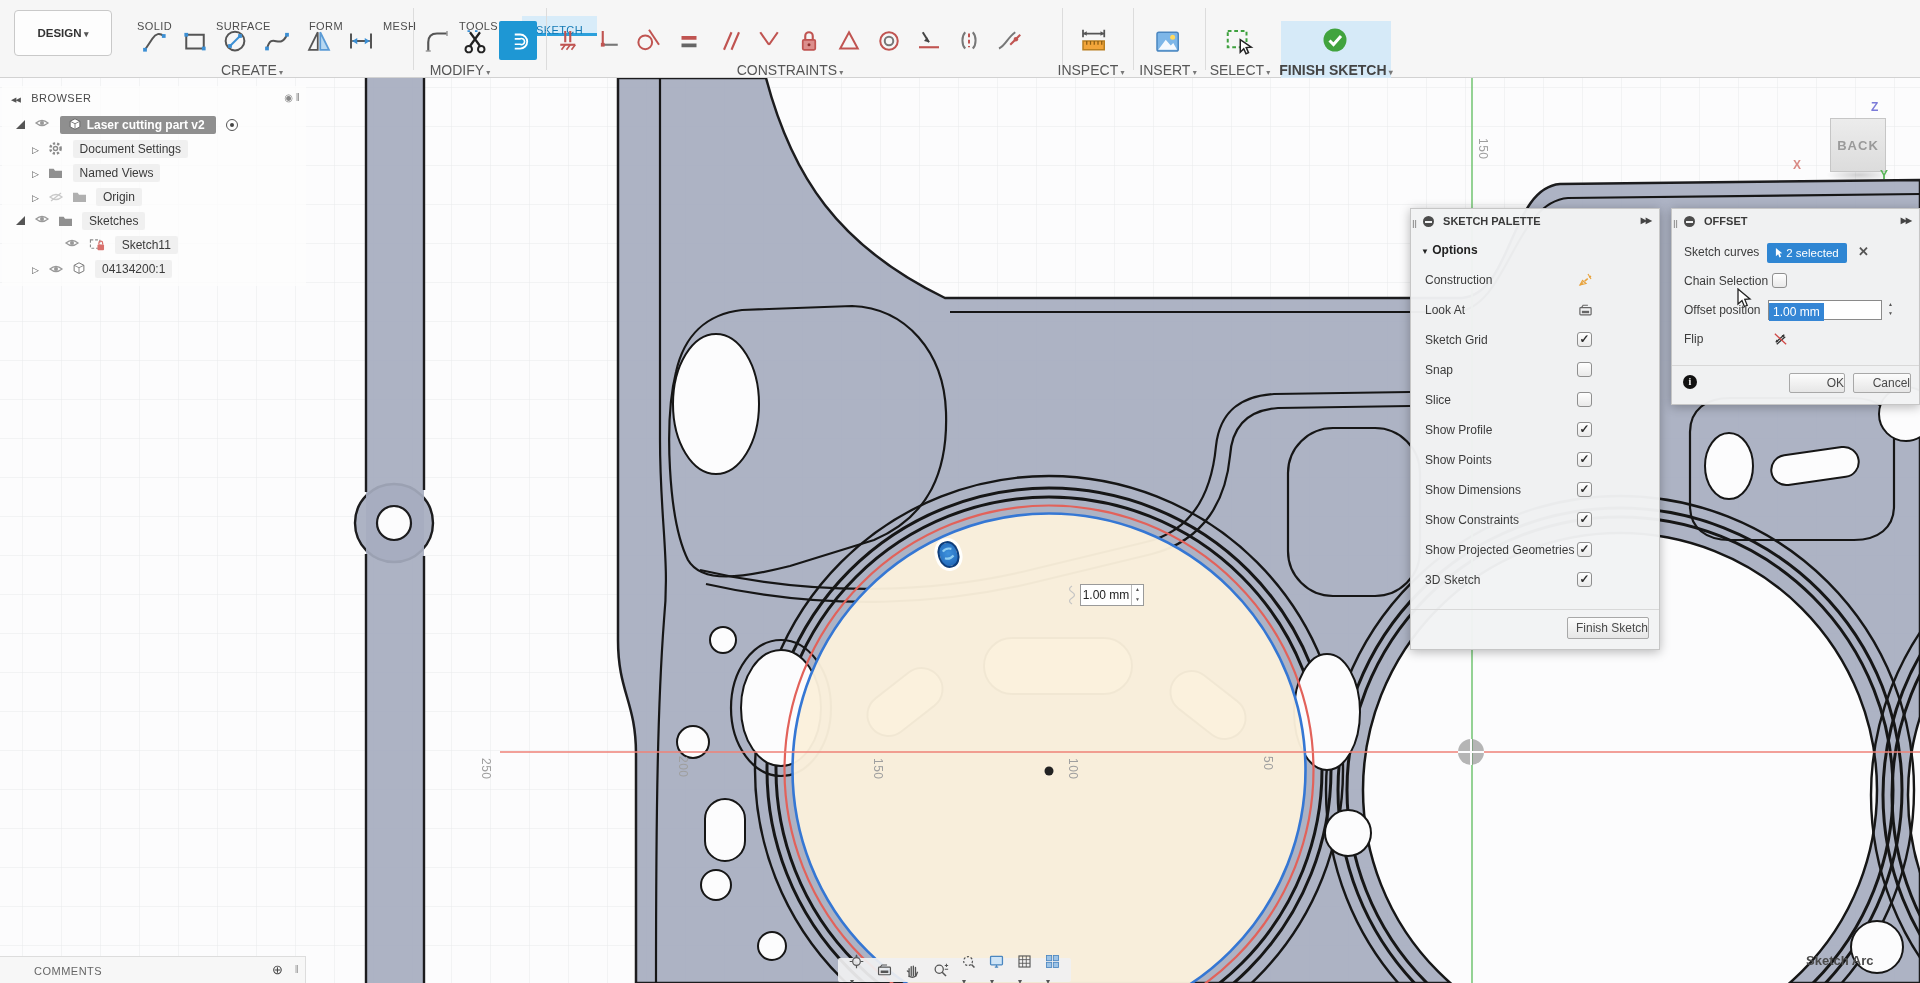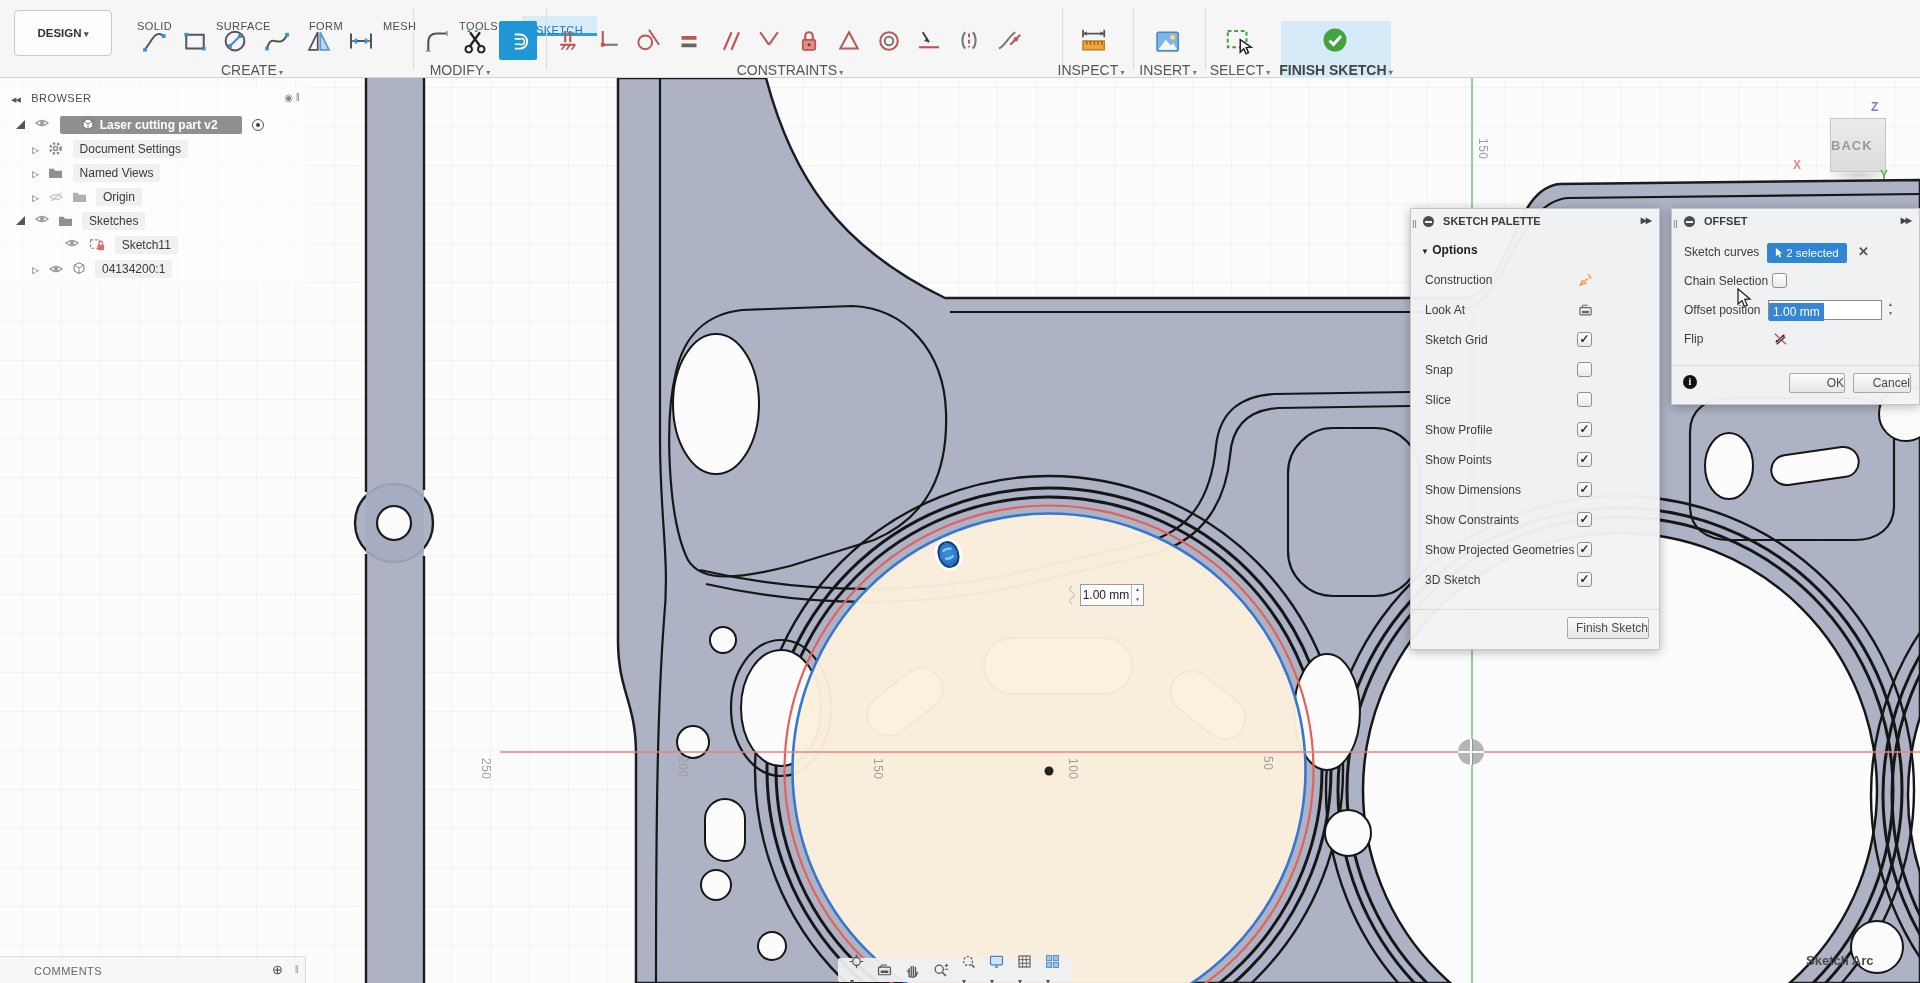--- a/index.html
+++ b/index.html
@@ -31,35 +31,35 @@
   .btn{display:inline-block;border:1px solid #a8a8a8;border-radius:2px;background:linear-gradient(#fcfcfc,#e6e6e6);color:#4a4a4a;font-size:12px;text-align:right;cursor:default}
   .prow{position:absolute;left:0;width:100%;height:22px;line-height:22px}
   .prow .lbl{position:absolute;left:14px;white-space:nowrap}
   .prow .ctl{position:absolute;left:166px;top:3px}
 
   
   #browser{position:absolute;left:2px;top:86px;width:304px;height:200px;background:rgba(252,252,252,.82);z-index:30;font-size:12px;color:#3a3a3a}
   .brow{position:absolute;height:22px;line-height:22px;white-space:nowrap}
   .tri-exp{display:inline-block;width:0;height:0;border-left:9px solid transparent;border-bottom:9px solid #555;margin-right:6px}
   .tri-col{color:#555;font-size:9px;margin-right:6px}
-  .sel-chip{background:#8f8f8f;color:#fff;font-weight:bold;padding:2px 21px;border-radius:2px}
+  .sel-chip{background:#8f8f8f;color:#fff;font-weight:bold;padding:2px 8px;border-radius:2px}
   .row-chip{background:rgba(238,238,238,.9);padding:2px 7px;border-radius:2px}
   .radio-t{display:inline-block;width:12px;height:12px;border:1.5px solid #555;border-radius:50%;position:relative;margin-left:10px;top:2px}
   .radio-t::after{content:"";position:absolute;left:3px;top:3px;width:4px;height:4px;border-radius:50%;background:#444}
 
   
   #comments{position:absolute;left:0;top:956px;width:306px;height:40px;background:rgba(247,247,247,.95);border-top:1px solid #ddd;border-right:1px solid #ddd;z-index:30;line-height:26px}
   #navbar{position:absolute;left:838px;top:958px;height:24px;background:rgba(240,240,241,.93);border-radius:2px;display:inline-flex;align-items:center;gap:11px;padding:0 10px;z-index:30}
   #navbar svg{width:17px;height:17px;display:block}
   .caret::after{content:"▾";font-size:8px;color:#555;margin-left:2px}
   #status-hint{position:absolute;left:1806px;top:953px;font-size:13px;font-weight:bold;color:#4a4a4a;z-index:20}
 
   
   .ruler-label{position:absolute;font-size:12px;color:#9f9f9f;transform:rotate(90deg);transform-origin:left top;z-index:5;letter-spacing:.5px}
-  #viewcube{position:absolute;left:1830px;top:118px;width:56px;height:54px;background:linear-gradient(#ececec,#dcdcdc);border:1px solid #c6c6c6;line-height:54px;font-size:13px;font-weight:bold;color:#9a9a9a;letter-spacing:1px;z-index:6}
+  #viewcube{position:absolute;left:1830px;top:118px;width:56px;height:54px;background:linear-gradient(#ececec,#dcdcdc);border:1px solid #c6c6c6;text-align:center;line-height:54px;font-size:13px;font-weight:bold;color:#9a9a9a;letter-spacing:1px;z-index:6}
   #vc-shadow{position:absolute;left:1826px;top:168px;width:66px;height:14px;background:radial-gradient(ellipse at center,rgba(0,0,0,.18),rgba(0,0,0,0) 70%);z-index:5}
   .axis-letter{position:absolute;font-size:12px;font-weight:bold;z-index:6}
   #dim-box{position:absolute;left:1080px;top:584px;width:64px;height:22px;background:#fff;border:1px solid #9a9a9a;z-index:8;display:flex}
   #dim-box .val{flex:1;font-size:12px;line-height:20px;text-align:center;color:#222}
   #dim-box .spin{width:12px;border-left:1px solid #bbb;display:flex;flex-direction:column}
   #dim-box .spin span{flex:1;font-size:5px;line-height:9px;text-align:center;color:#555}
   #pt-marker{position:absolute;left:938px;top:541px;width:21px;height:27px;border-radius:46%;background:radial-gradient(circle at 50% 45%,#3f92dd,#1c62b4);border:2px solid #0d3e7d;box-shadow:0 0 0 3px rgba(255,255,255,.95);transform:rotate(-18deg);z-index:8}
   #cursor{position:absolute;left:1736px;top:288px;z-index:60}
 </style>
 </head>

